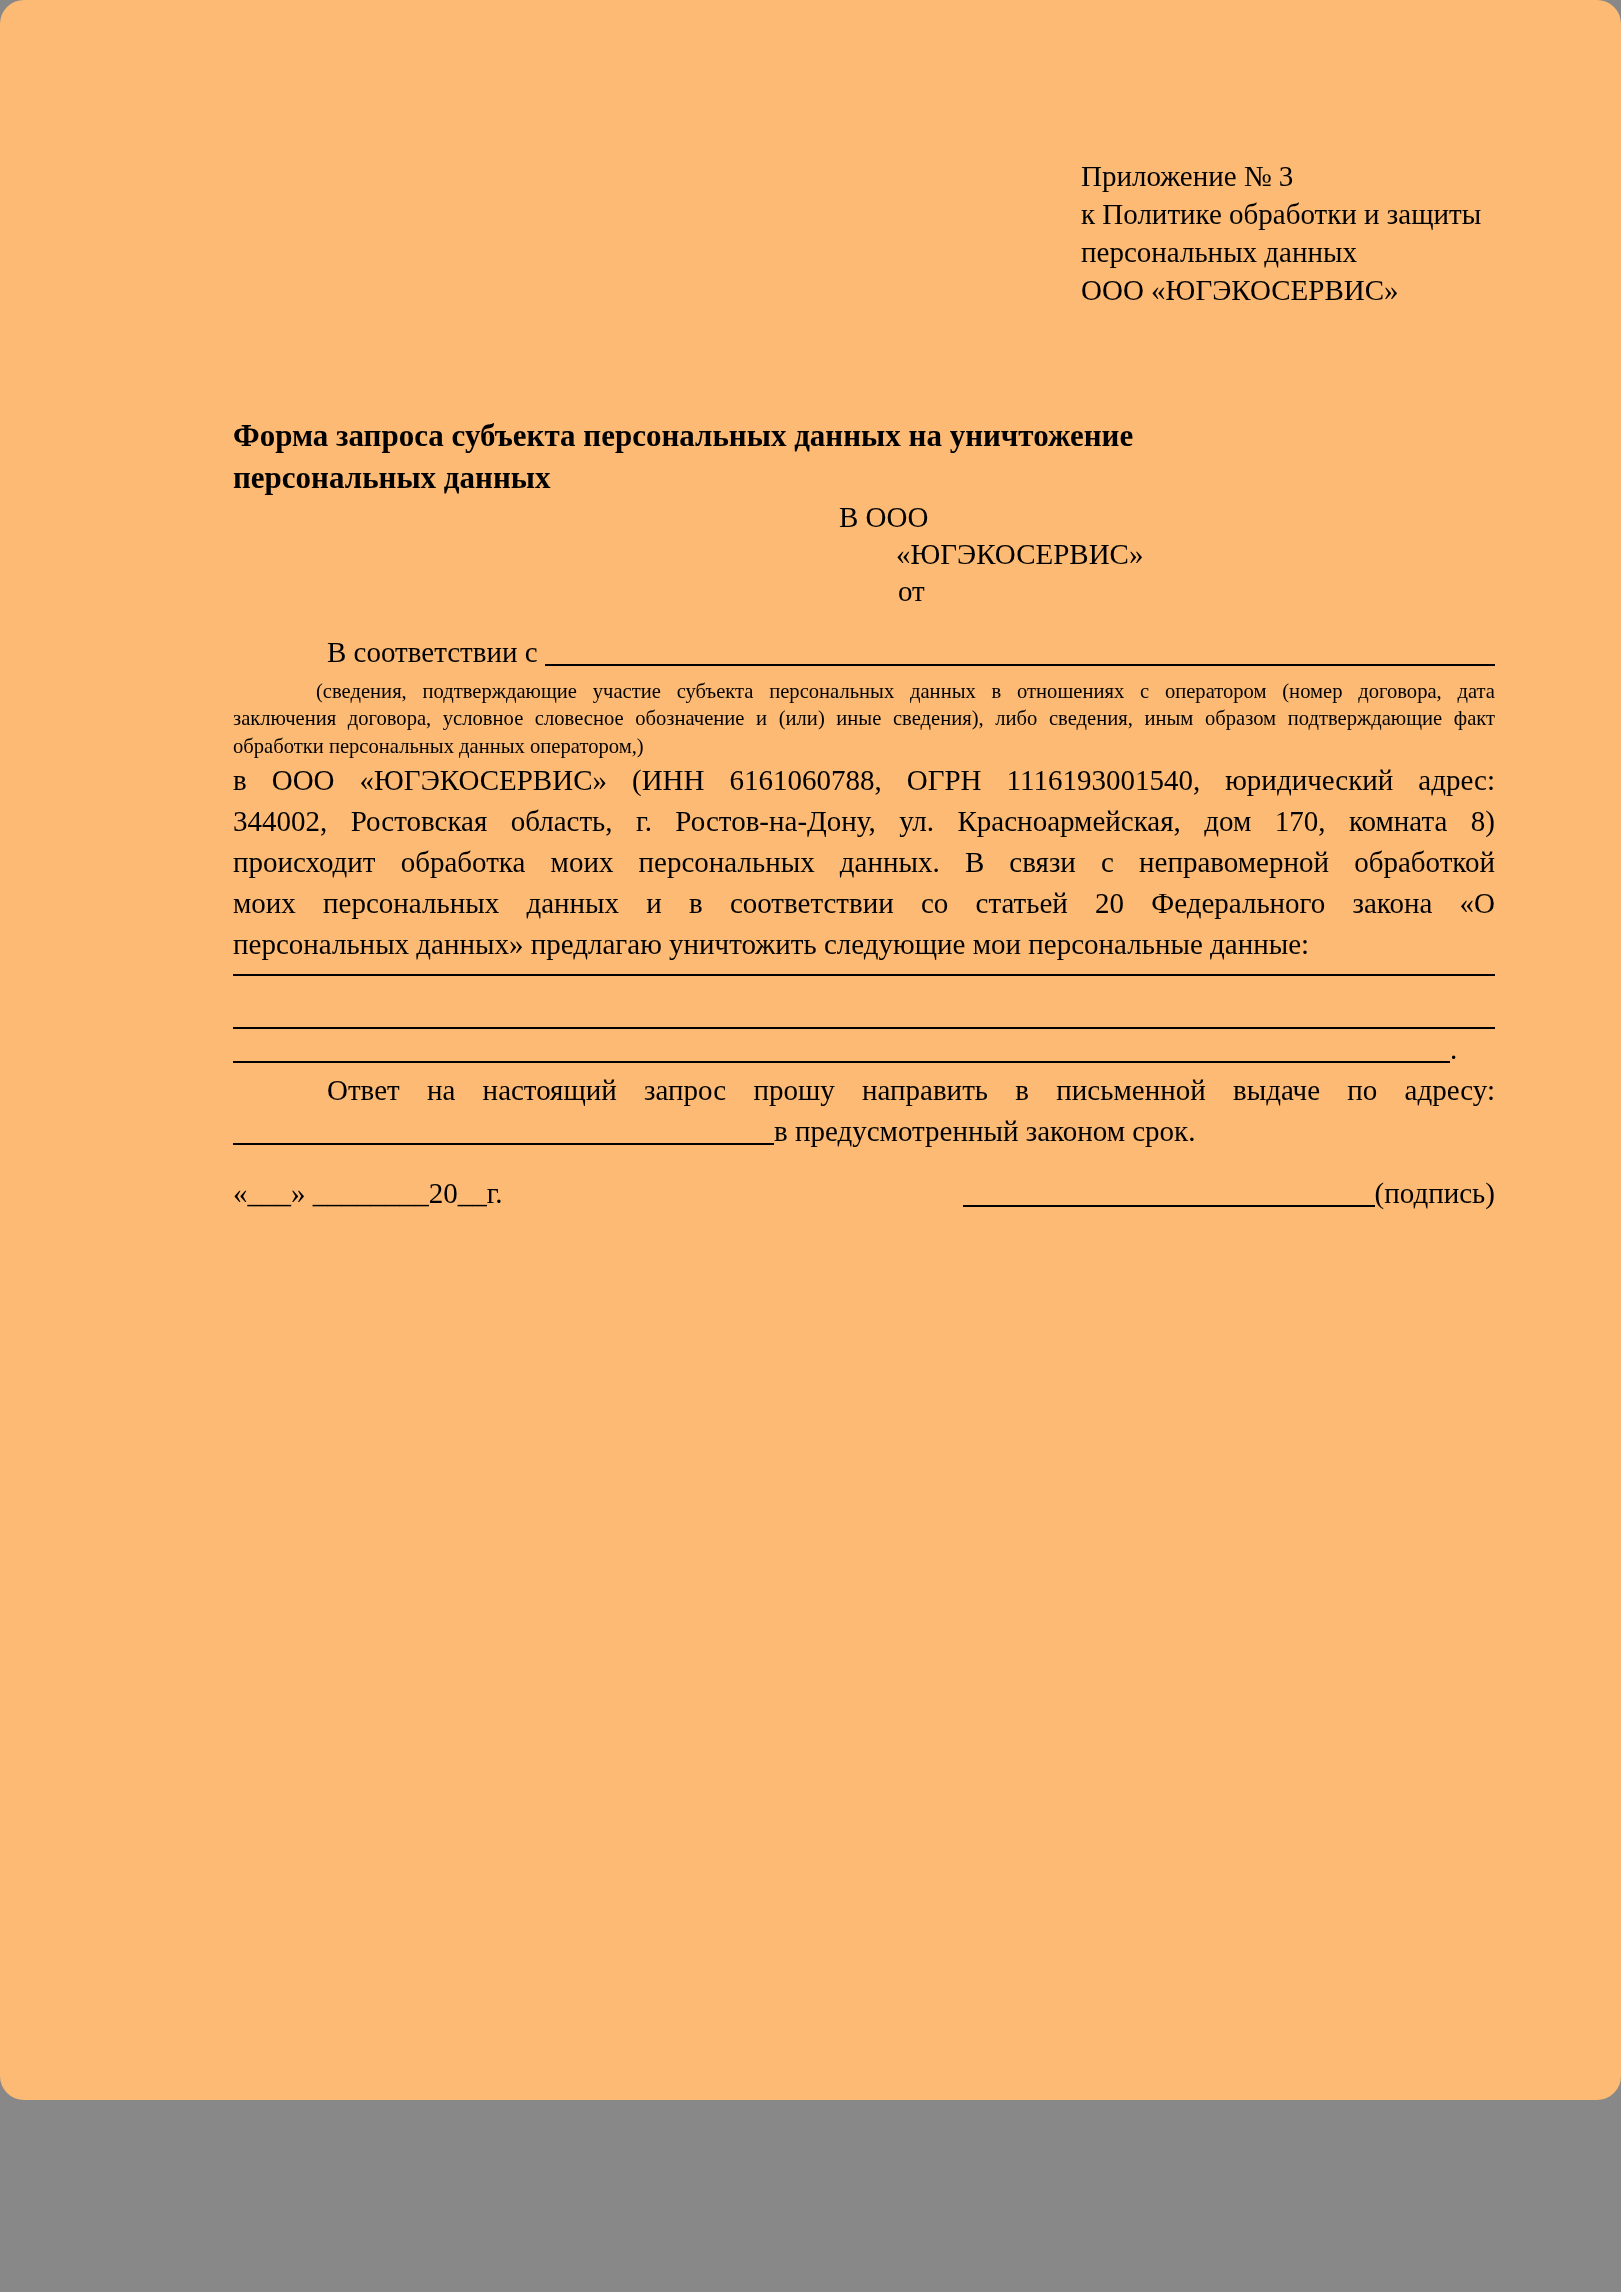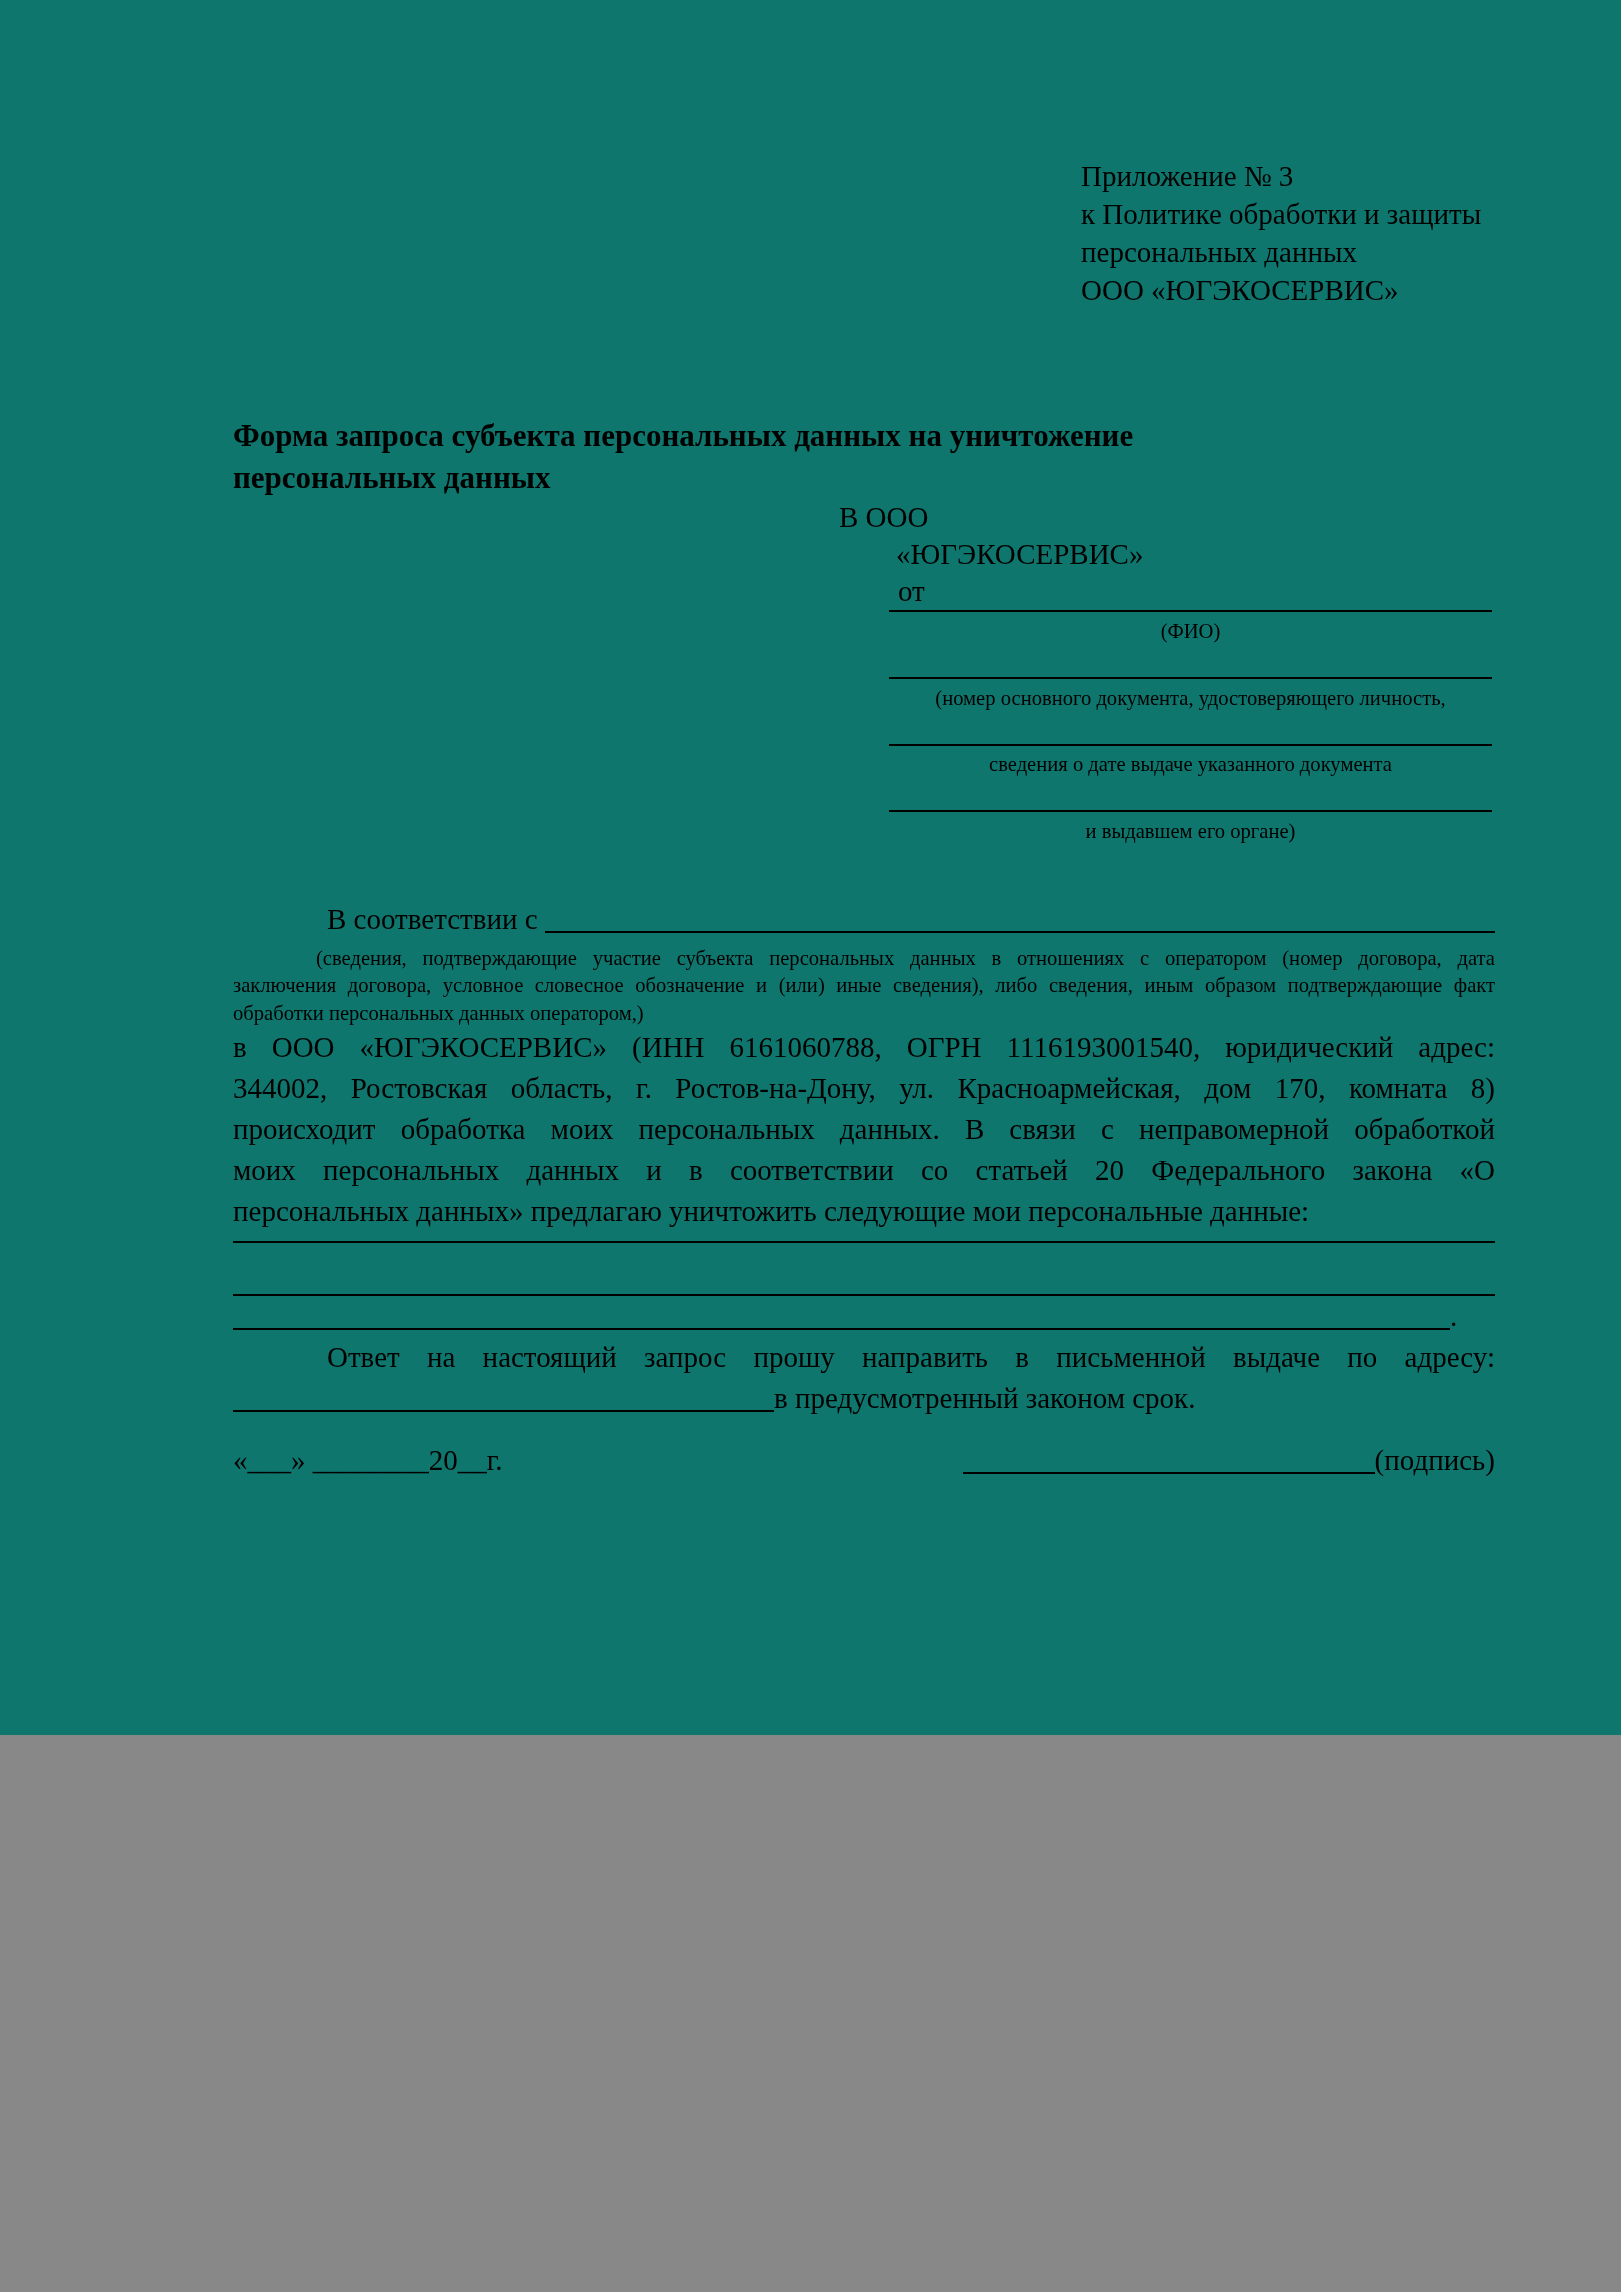--- a/index.html
+++ b/index.html
@@ -1,27 +1,28 @@
 <!DOCTYPE html>
 <html lang="ru"><head>
 <meta charset="utf-8">
 <style>
   html, body { margin: 0; padding: 0; background: #888; }
   .page {
     position: relative;
     width: 1621px;
-    height: 1735px;
+    height: 2100px;
     margin: 0 auto;
-    background: #0f766e;
+    background: #fdba74;
     color: #000000;
     font-family: "Liberation Serif", "DejaVu Serif", serif;
     font-size: 29px;
     line-height: 41px;
     box-sizing: border-box;
     padding: 157px 126px 0 233px;
+    border-radius: 24px;
   }
 
   
   .appendix { margin-left: 848px; line-height: 38px; }
 
   
   .doc-title {
     margin-top: 106px;
     font-weight: bold;
     font-size: 31px;
@@ -100,34 +101,20 @@
     <div>Форма запроса субъекта персональных данных на уничтожение</div>
     <div>персональных данных</div>
   </div>
 
   <div class="addr">
     <div class="addr-to">В ООО</div>
     <div class="addr-org">«ЮГЭКОСЕРВИС»</div>
     <div class="addr-from">от</div>
   </div>
 
-  <div class="fields">
-    <div class="field">
-      <span>(ФИО)</span>
-    </div>
-    <div class="field">
-      <span>(номер основного документа, удостоверяющего личность,</span>
-    </div>
-    <div class="field">
-      <span>сведения о дате выдаче указанного документа</span>
-    </div>
-    <div class="field">
-      <span>и выдавшем его органе)</span>
-    </div>
-  </div>
 
   <div class="accordance">
     <span class="lead">В соответствии с</span>
     <span class="lead">&nbsp;</span>
     <span class="fill"></span>
   </div>
 
   <div class="note">
     <div class="note-l1">(сведения, подтверждающие участие субъекта персональных данных в отношениях с оператором (номер договора, дата</div>
     <div class="note-l2">заключения договора, условное словесное обозначение и (или) иные сведения), либо сведения, иным образом подтверждающие факт</div>

